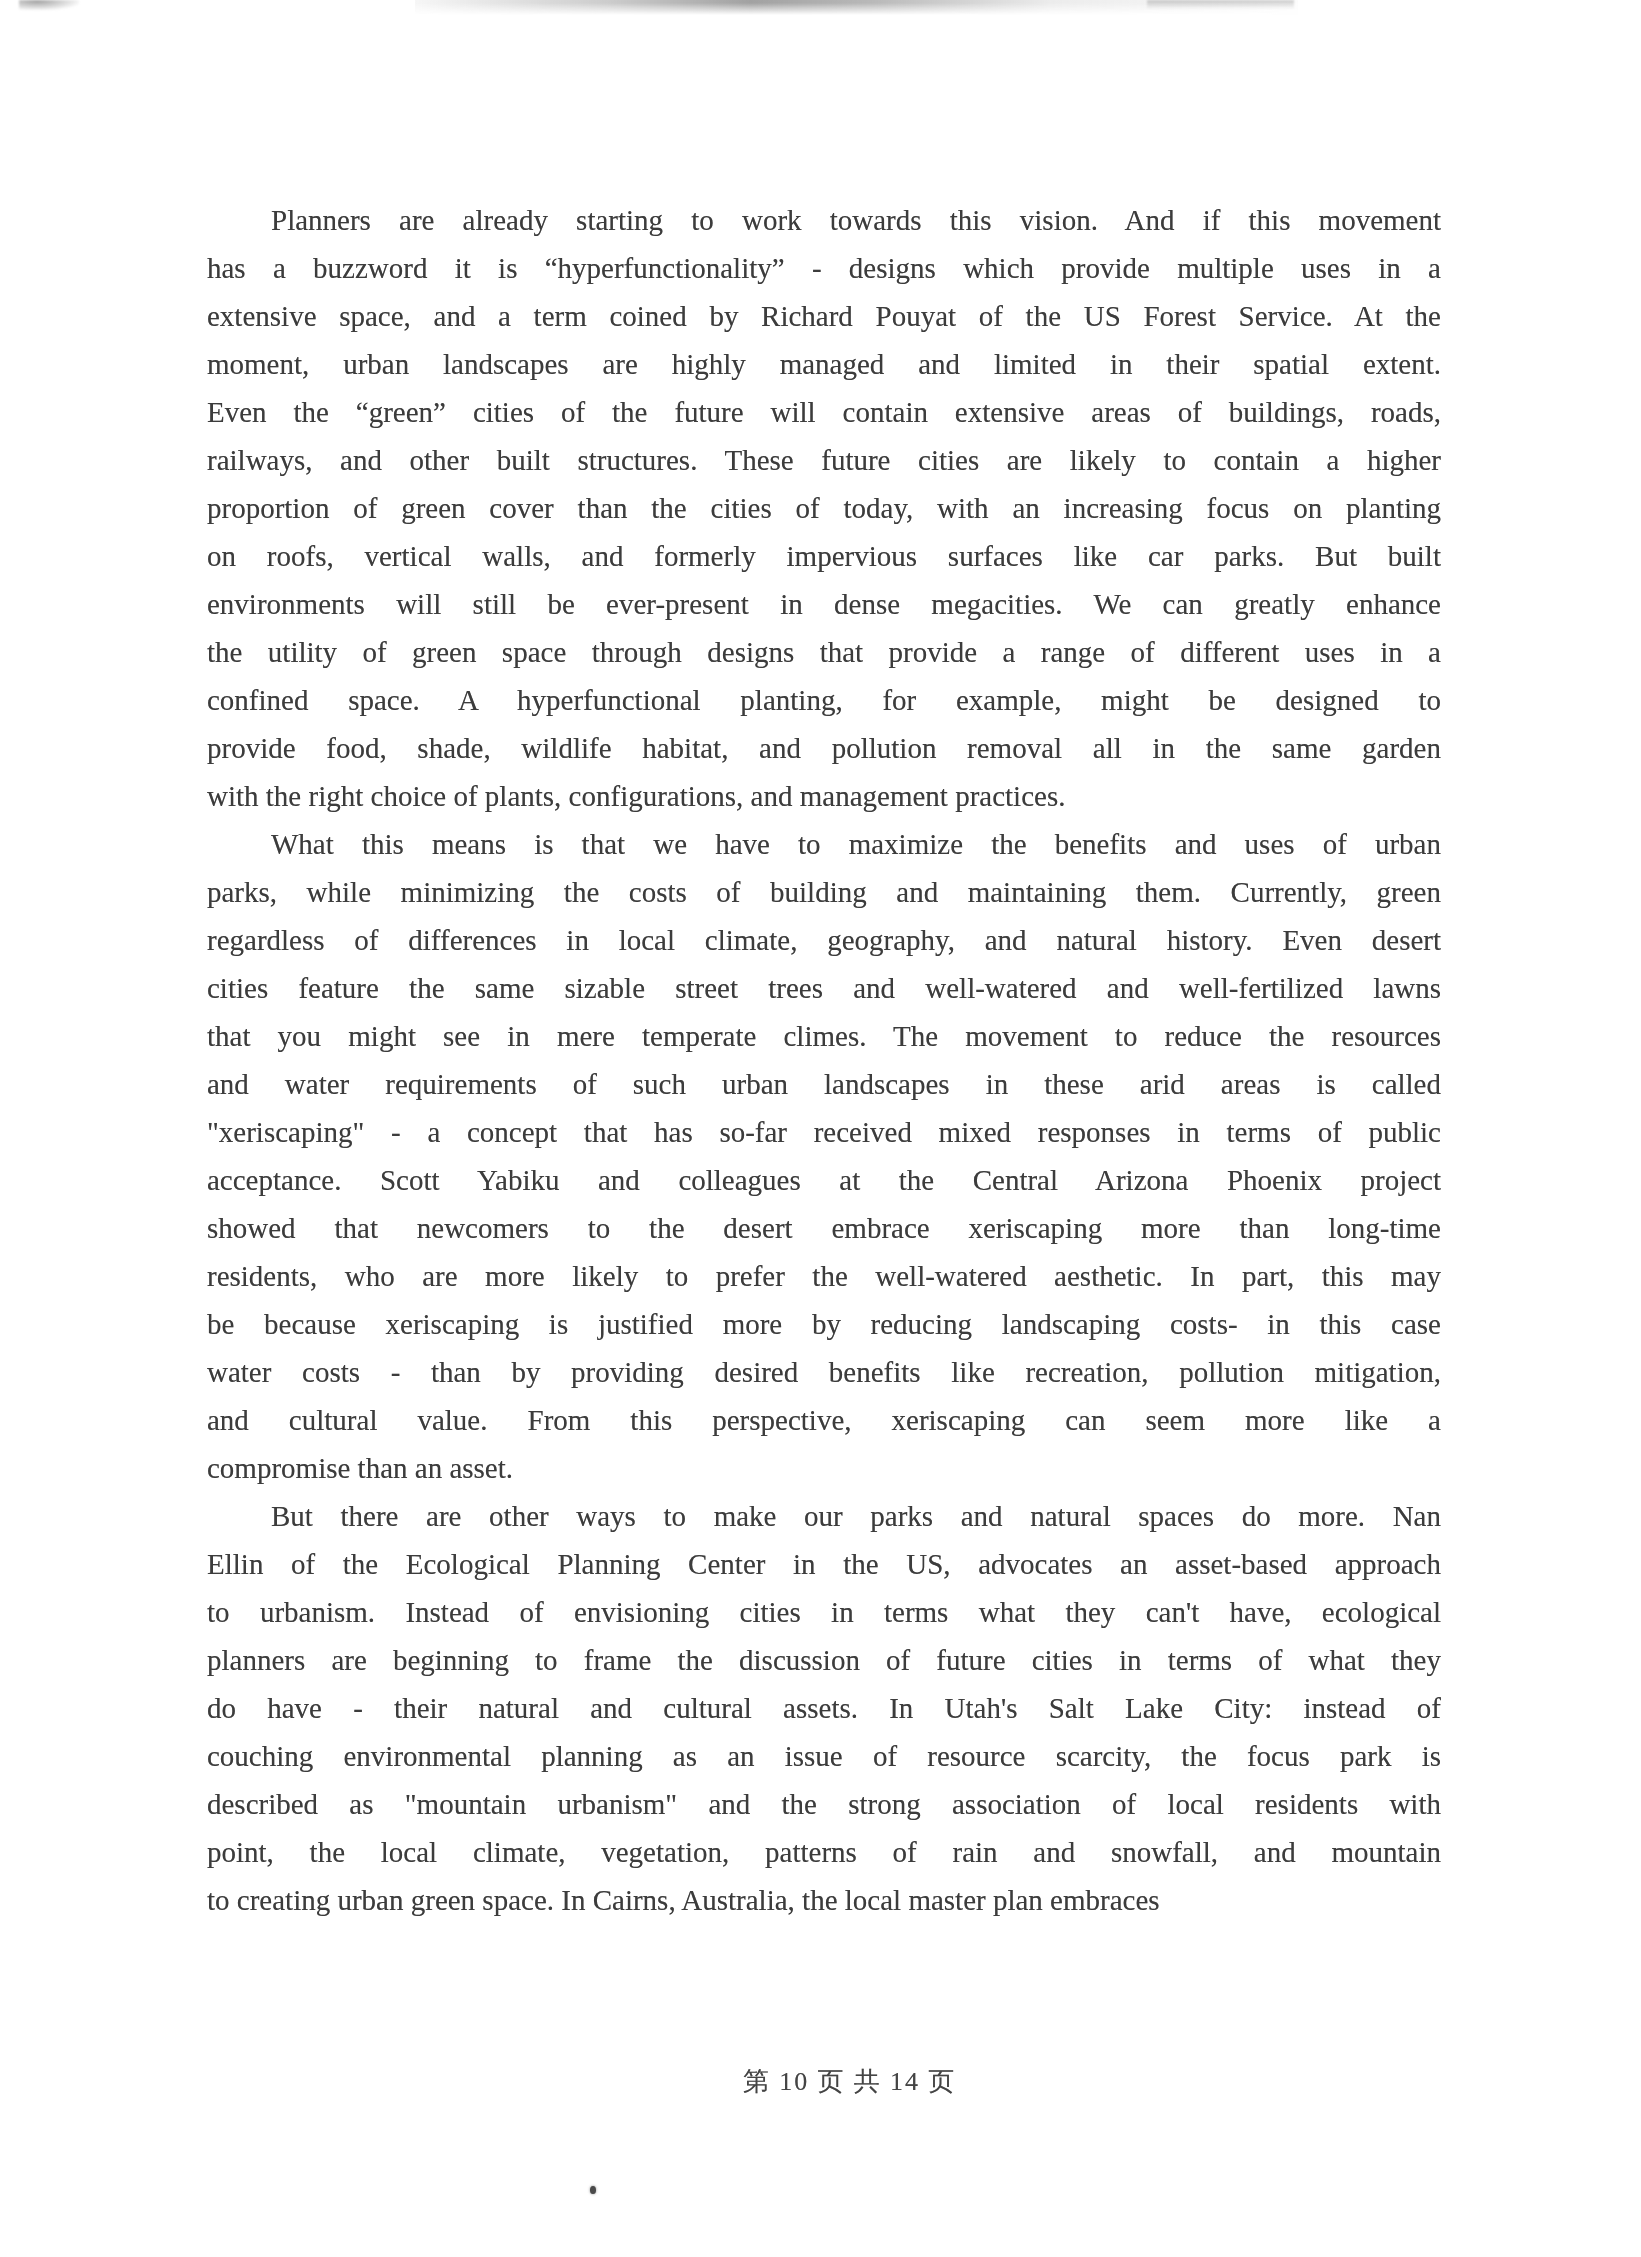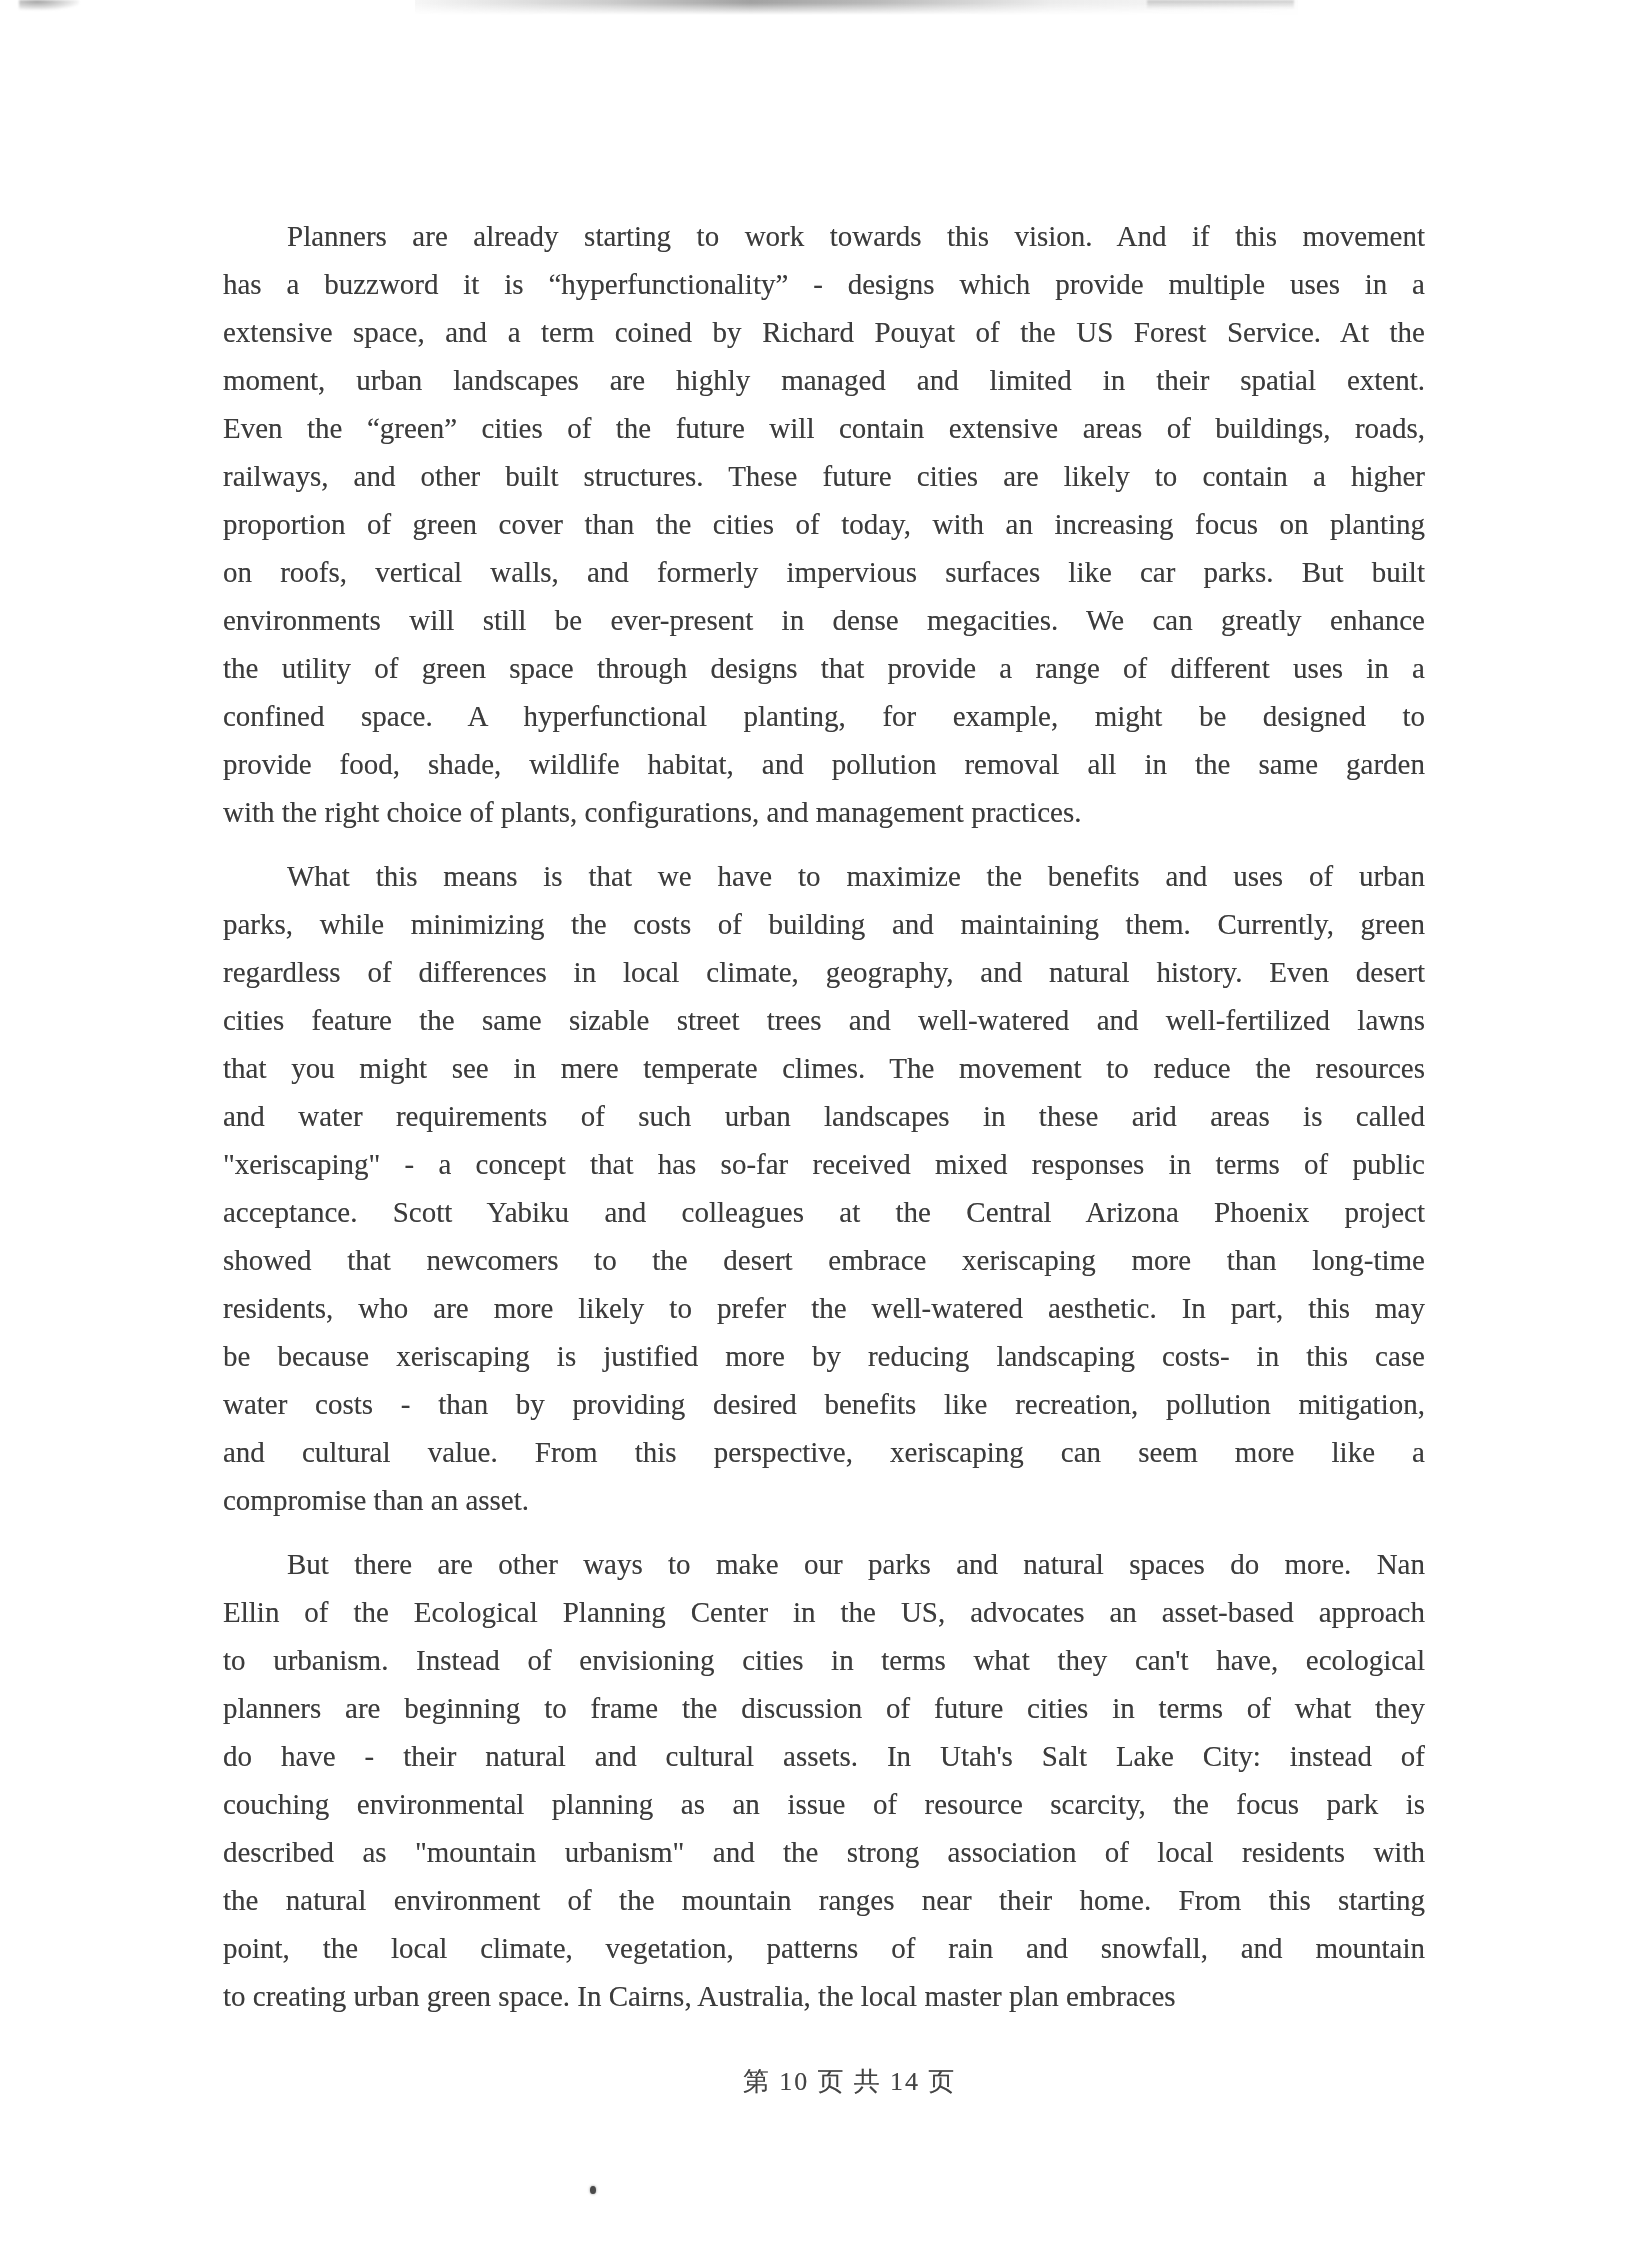--- a/index.html
+++ b/index.html
@@ -19,21 +19,21 @@
   .passage {
     position: absolute;
     left: 207px;
     top: 196px;
     width: 1234px;
     color: #3c3c3c;
     font-size: 29px;
     line-height: 48px;
     text-shadow: 0 0 0.6px rgba(40,40,40,0.45);
   }
-  .para { margin: 16px; }
+  .para { margin: 0; }
   .line {
     text-align: justify;
     text-align-last: justify;
     white-space: normal;
   }
   .line.last { text-align-last: left; }
   .line.first { padding-left: 64px; }
 
   .footer {
     position: absolute;
@@ -123,21 +123,20 @@
         <div class="line last">compromise than an asset.</div>
       </div>
       <div class="para">
         <div class="line first">But there are other ways to make our parks and natural spaces do more. Nan</div>
         <div class="line">Ellin of the Ecological Planning Center in the US, advocates an asset-based approach</div>
         <div class="line">to urbanism. Instead of envisioning cities in terms what they can't have, ecological</div>
         <div class="line">planners are beginning to frame the discussion of future cities in terms of what they</div>
         <div class="line">do have - their natural and cultural assets. In Utah's Salt Lake City: instead of</div>
         <div class="line">couching environmental planning as an issue of resource scarcity, the focus park is</div>
         <div class="line">described as "mountain urbanism" and the strong association of local residents with</div>
-        <div class="line">the natural environment of the mountain ranges near their home. From this starting</div>
         <div class="line">point, the local climate, vegetation, patterns of rain and snowfall, and mountain</div>
         <div class="line last">to creating urban green space. In Cairns, Australia, the local master plan embraces</div>
       </div>
     </div>
 
   <div class="footer">第 10 页 共 14 页</div>
 
   <div class="speck"></div>
 </div>
 

